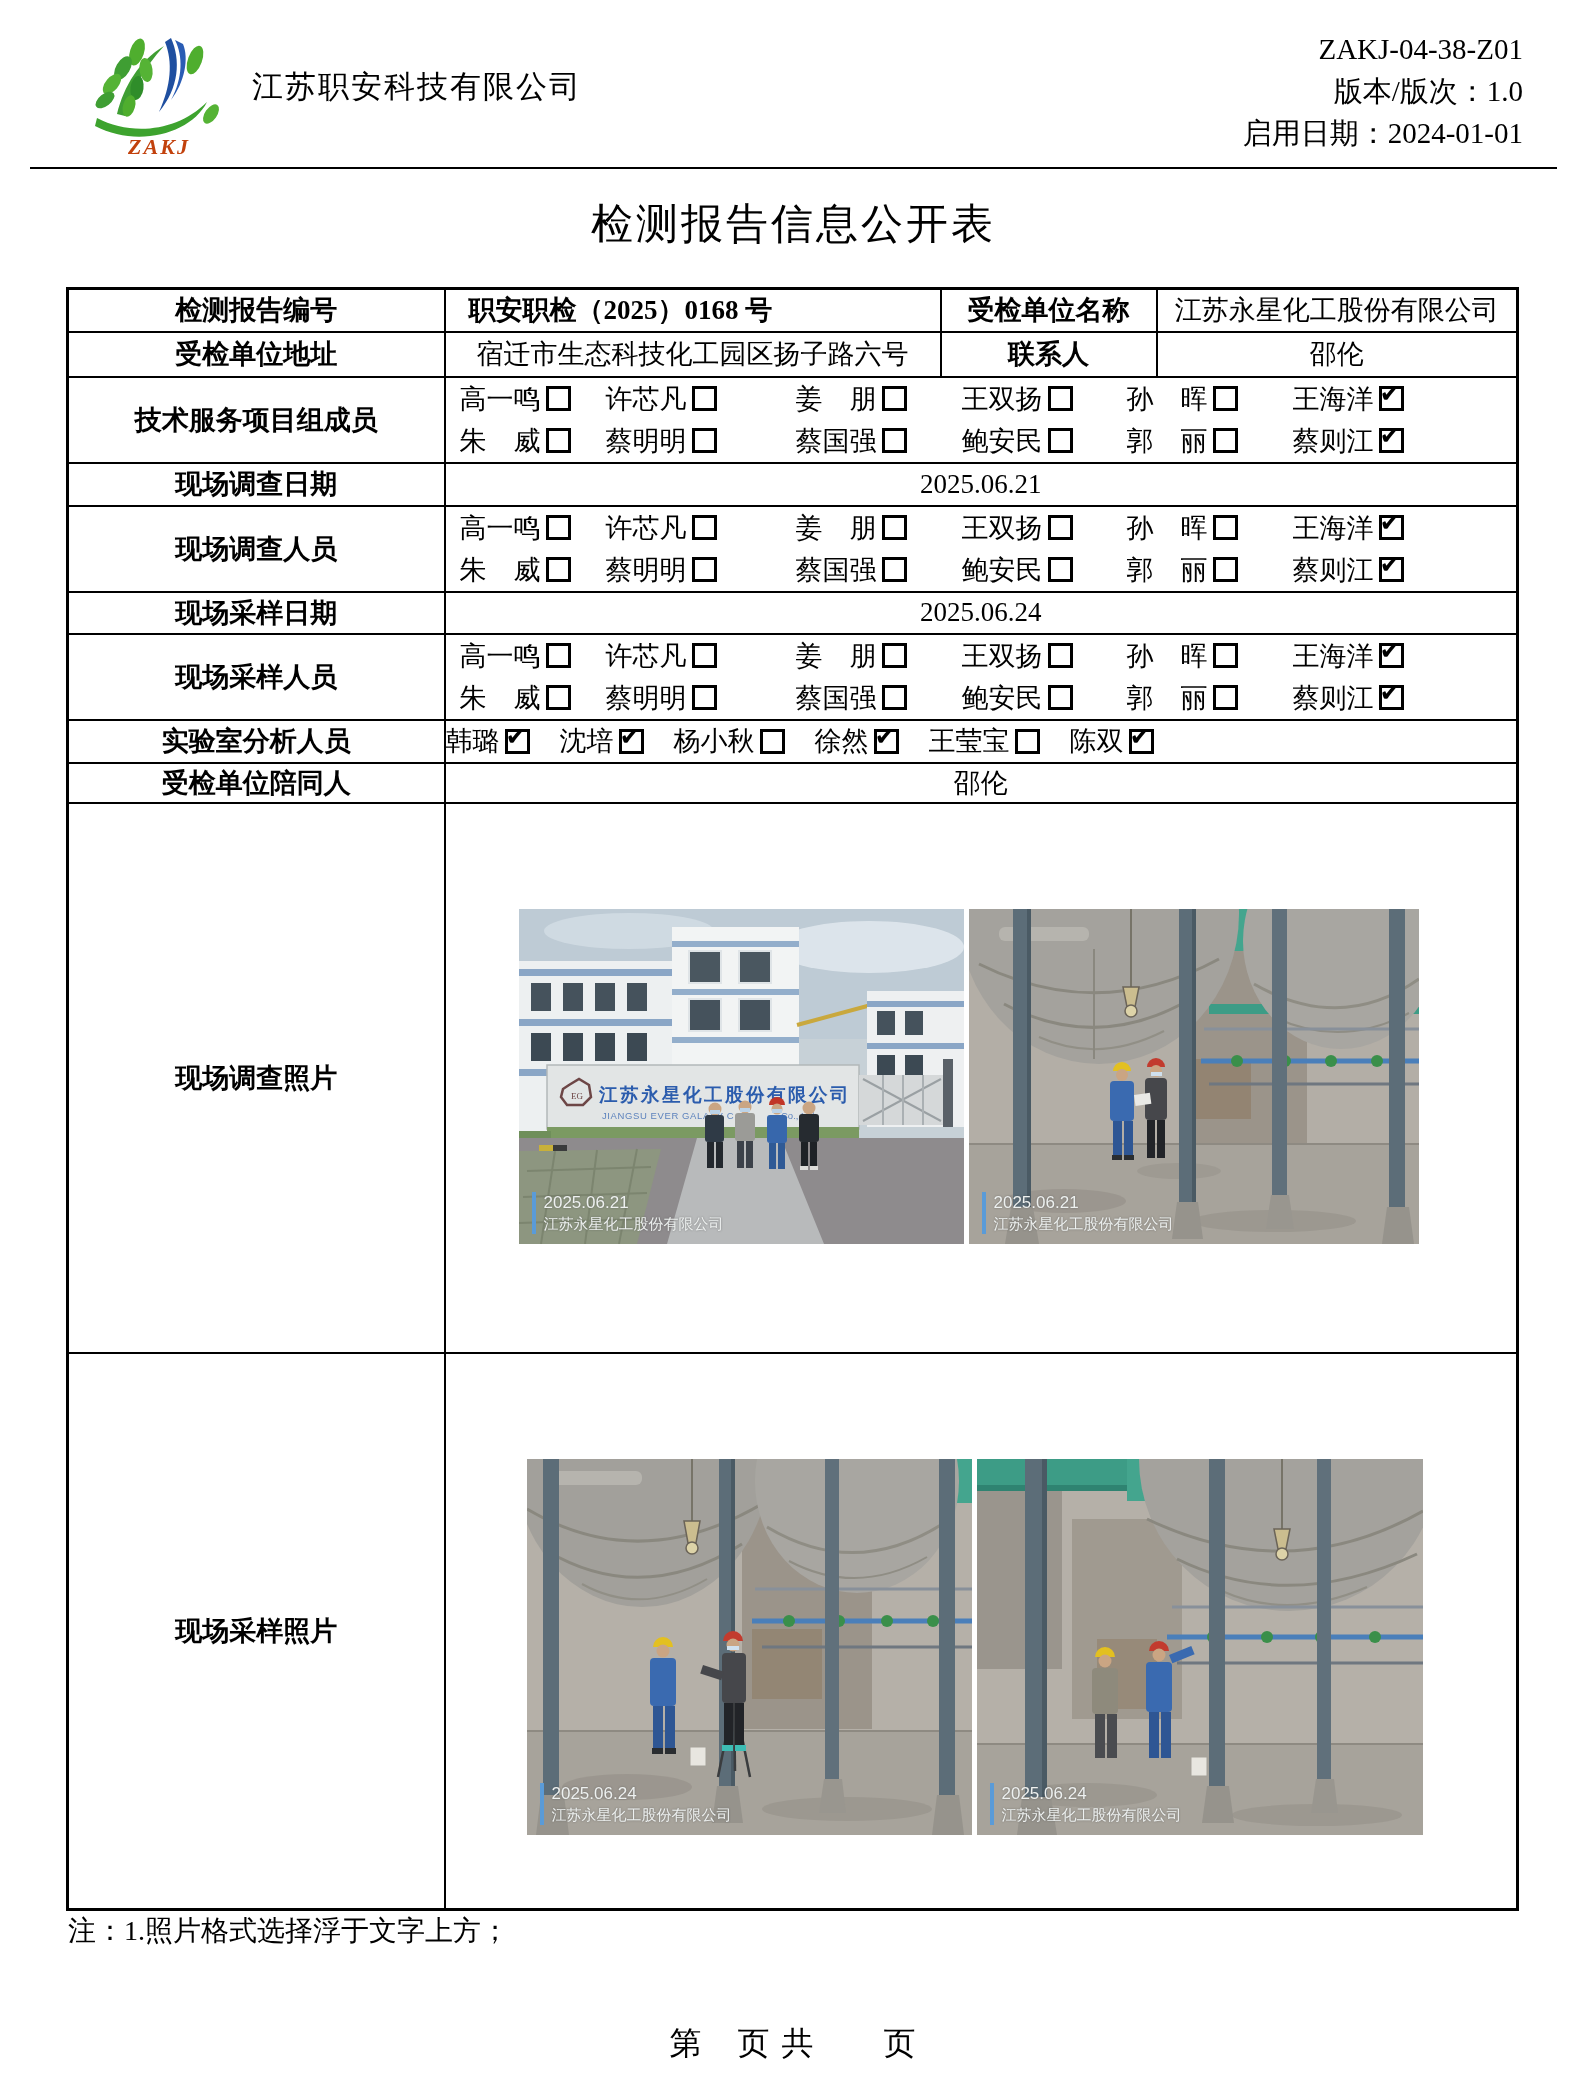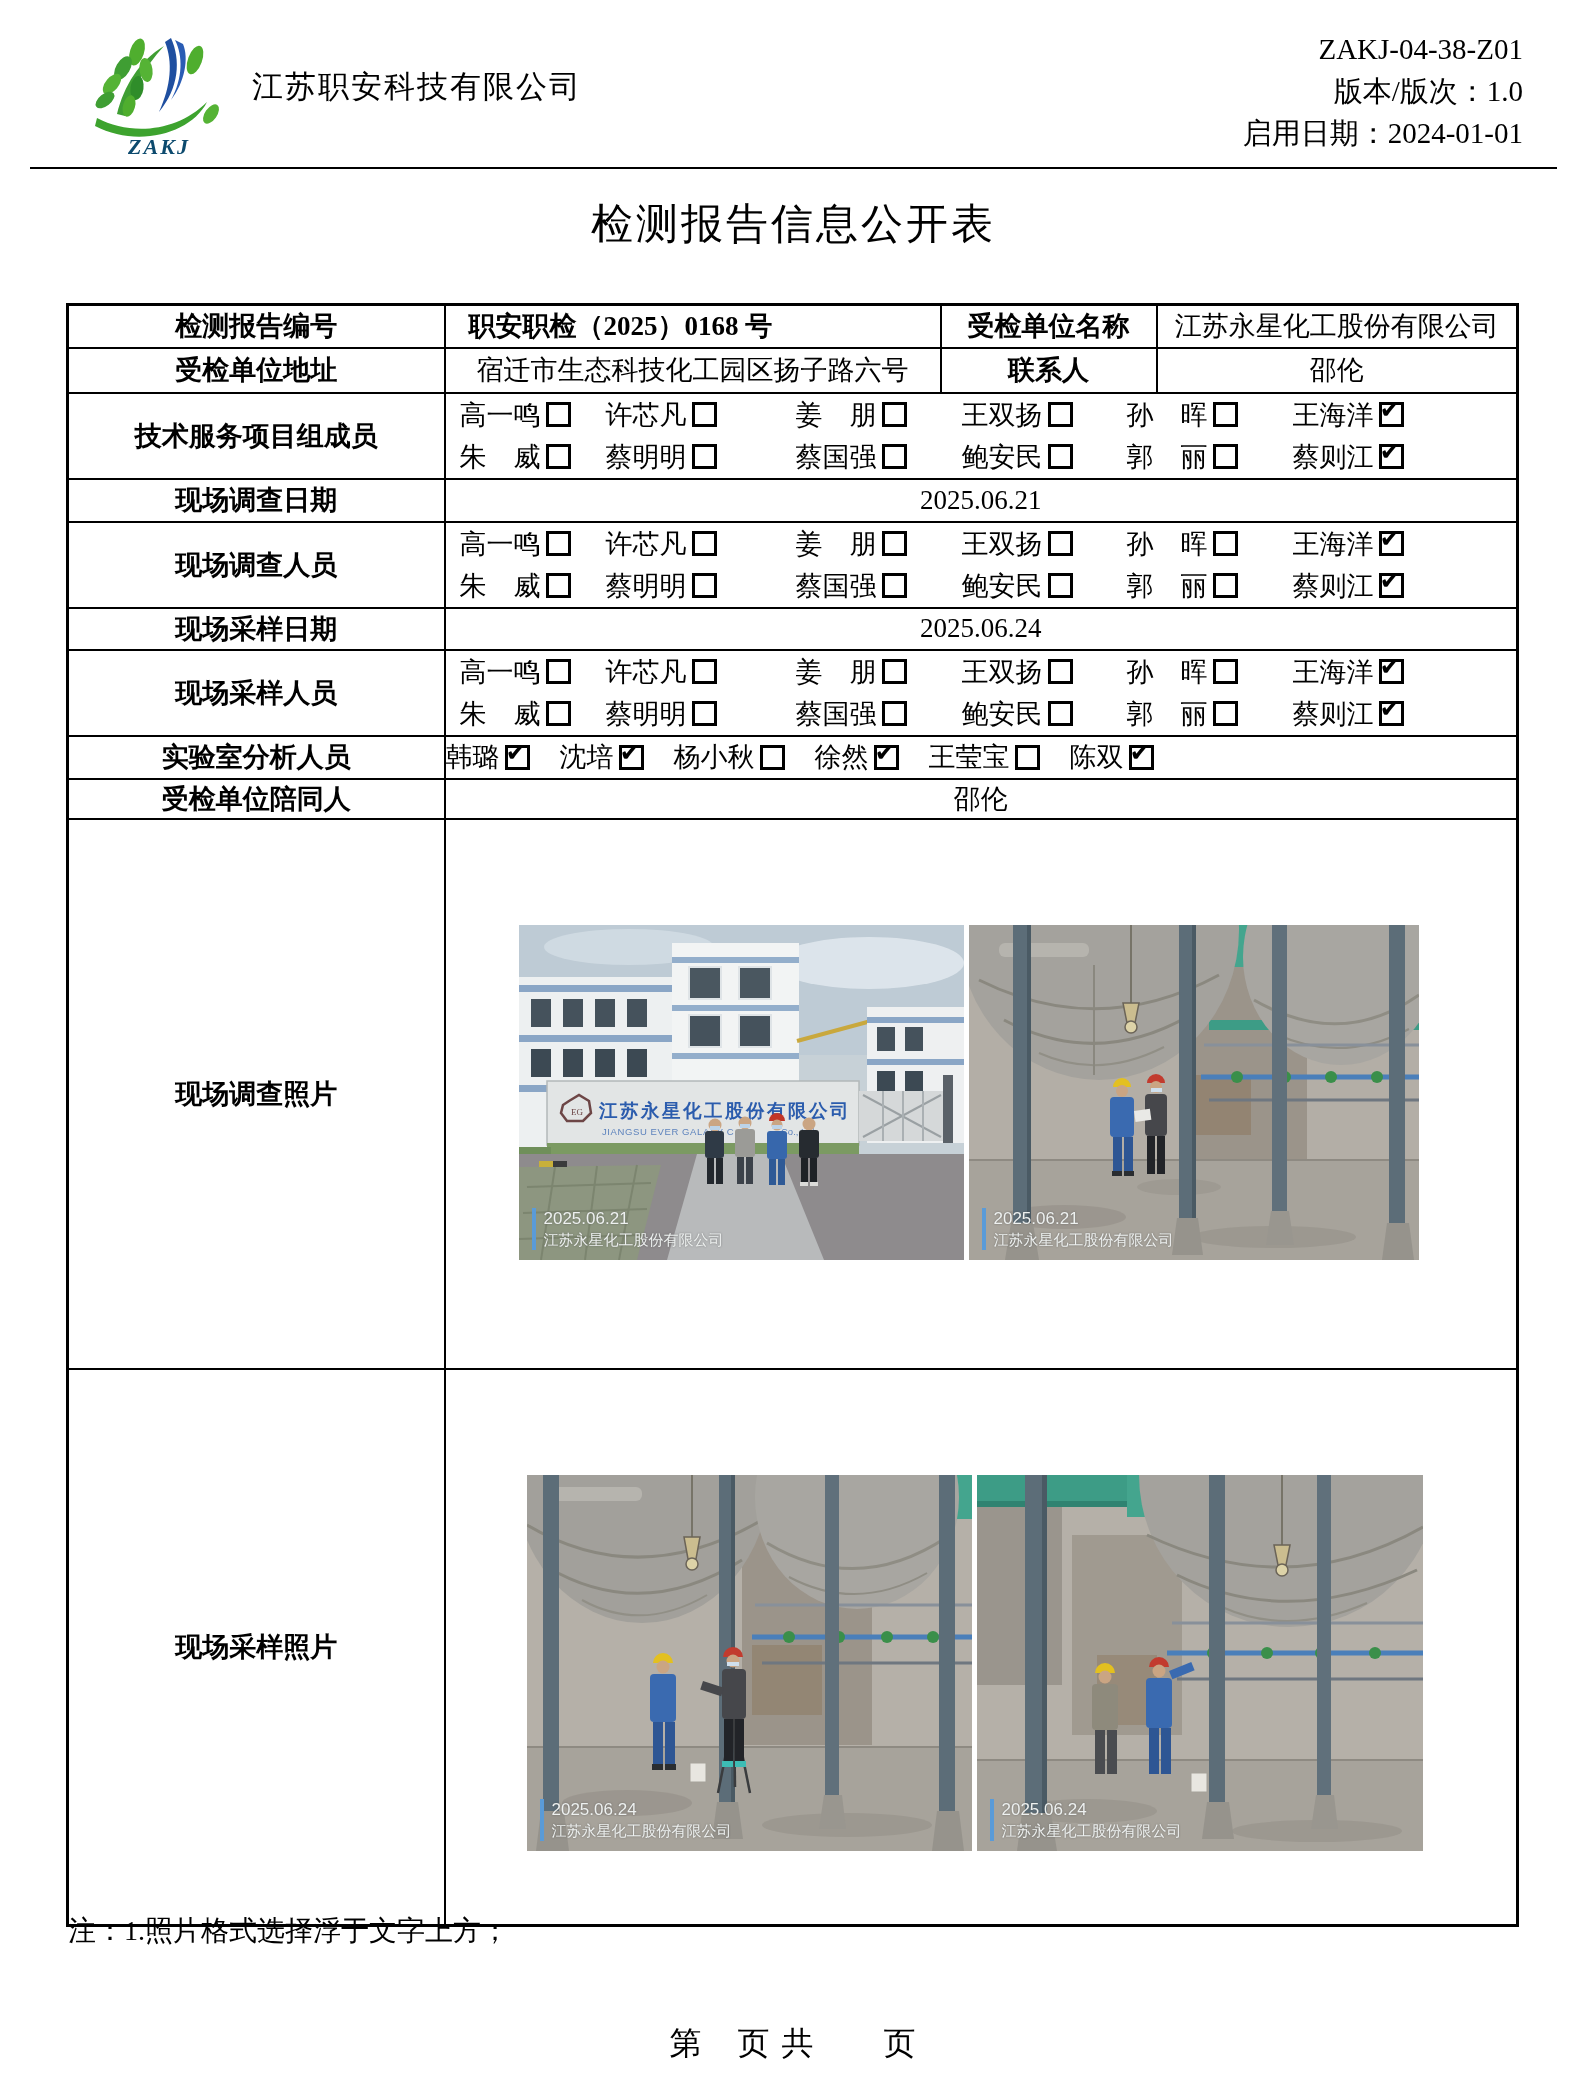--- a/index.html
+++ b/index.html
@@ -2,31 +2,31 @@
 <html><head>
 <meta charset="utf-8">
 <style>
   html,body{margin:0;padding:0;background:#fff;}
   .page{position:relative;width:1587px;height:2093px;background:#fff;overflow:hidden;
         font-family:"Liberation Serif","DejaVu Serif",serif;color:#000;}
 
   
   .logo-box{position:absolute;left:78px;top:26px;width:162px;height:140px;text-align:center;}
   .logo-box svg{display:block;margin:0 auto;}
-  .logo-text{font-size:22px;font-weight:bold;font-style:italic;color:#0c4a6e;letter-spacing:2px;margin-top:-4px;}
+  .logo-text{font-size:22px;font-weight:bold;font-style:italic;color:#c2410c;letter-spacing:2px;margin-top:-4px;}
   .company-name{position:absolute;left:252px;top:66px;font-size:31px;letter-spacing:2px;}
   .header-right{position:absolute;right:64px;top:28px;text-align:right;font-size:29px;line-height:42px;}
   .header-rule{position:absolute;left:30px;right:30px;top:167px;border-top:2px solid #000;}
 
   
   .doc-title{position:absolute;left:0;top:196px;width:100%;text-align:center;
              font-size:42px;font-weight:normal;letter-spacing:3px;}
 
   
-  .form-table{position:absolute;left:66px;top:303px;border-collapse:collapse;table-layout:fixed;width:1452px;
+  .form-table{position:absolute;left:66px;top:287px;border-collapse:collapse;table-layout:fixed;width:1452px;
               border:3px solid #000;}
   .form-table td{border:2px solid #000;font-size:27px;padding:0;overflow:hidden;}
   td.lbl{font-weight:bold;text-align:center;vertical-align:middle;}
   td.val-center{text-align:center;vertical-align:middle;}
   td.val-left{font-weight:bold;vertical-align:middle;padding-left:23px;}
   tr.h43{height:43px}tr.h45{height:45px}tr.h85{height:85px}tr.h42{height:42px}tr.h40{height:40px}
   tr.h550{height:550px}tr.h557{height:557px}
 
   .staff-lines{display:flex;flex-direction:column;justify-content:center;height:100%;}
   .staff-line{display:flex;align-items:center;height:42px;padding-left:14px;}

